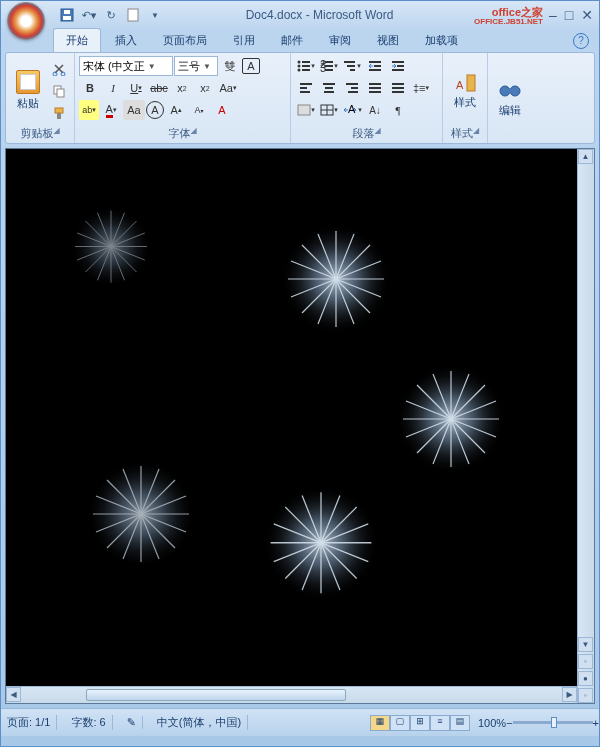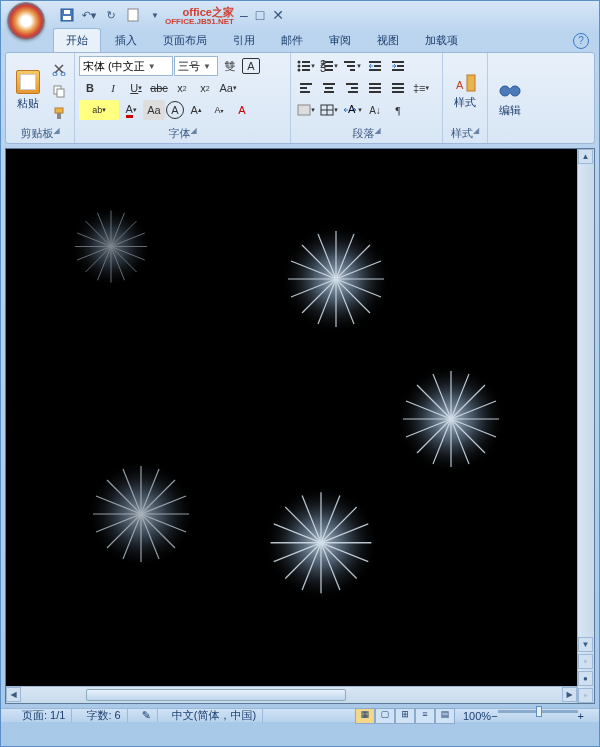--- a/index.html
+++ b/index.html
@@ -33,27 +33,27 @@
 .font-combo{width:94px}
 .size-combo{width:44px}
 .clipboard-icon{width:28px;height:32px;background:linear-gradient(#f5c967,#e89830);border:1px solid #c07820;border-radius:2px;position:relative}
 .clipboard-icon::before{content:"";position:absolute;top:3px;left:3px;right:3px;bottom:3px;background:#fff;border:1px solid #ccc}
 .document{position:relative;margin:4px;height:556px;background:#2a3a4a;border:1px solid #5b7a9a}
 .doc-scroll-v{position:absolute;right:0;top:0;bottom:0;width:17px;background:linear-gradient(to right,#d8e6f5,#c8daea);border-left:1px solid #9bb8d9}
 .doc-scroll-h{position:absolute;left:0;right:17px;bottom:0;height:17px;background:linear-gradient(to bottom,#d8e6f5,#c8daea);border-top:1px solid #9bb8d9}
 .doc-scroll-h .thumb{position:absolute;left:80px;width:260px;top:2px;bottom:2px;background:linear-gradient(to bottom,#e8f2fc,#c0d6ec);border:1px solid #8ab;border-radius:2px}
 .scroll-btn{width:15px;height:15px;background:#d0e0f0;border:1px solid #9bb8d9;position:absolute;font-size:8px;text-align:center;line-height:13px;color:#3b5a82}
 .canvas{position:absolute;left:0;top:0;right:17px;bottom:17px;background:#000;overflow:hidden}
-.statusbar{height:14px;background:linear-gradient(to bottom,#d0e2f5,#b8d2ec);display:flex;align-items:center;padding:0 15px;gap:8px;color:#1a3e6e;border-top:1px solid #9bb8d9}
+.statusbar{height:28px;background:linear-gradient(to bottom,#d0e2f5,#b8d2ec);display:flex;align-items:center;padding:0 0;gap:8px;color:#1a3e6e;border-top:1px solid #9bb8d9}
 .status-item{padding:0 6px;border-right:1px solid #9bb8d9}
 .status-spacer{flex:1}
 .view-btns{display:flex;gap:0}
 .view-btn{width:20px;height:16px;border:1px solid #8aabce;background:#d0e2f5;font-size:9px;text-align:center;cursor:pointer}
 .view-btn.active{background:#f5d78a}
-.zoom{display:flex;align-items:flex-start;gap:0}
+.zoom{display:flex;align-items:center;gap:0}
 .zoom-slider{width:80px;height:3px;background:#8aabce;position:relative}
 .zoom-slider .thumb{position:absolute;left:38px;top:-4px;width:6px;height:11px;background:#e8f0fa;border:1px solid #5b8fc7}
 svg{display:block}
 </style>
 </head>
 <body>
 
 <div class="titlebar">
   <div class="office-btn"></div>
   <div class="qat">
@@ -66,20 +66,21 @@
       </div>
     <div class="qat-btn">↶▾</div>
     <div class="qat-btn">↻</div>
     <div class="qat-btn">
         <svg width="12" height="14">
           <rect x="1" y="1" width="10" height="12" fill="#fff" stroke="#888"></rect>
         </svg>
       </div>
     <div class="qat-btn" style="font-size:8px">▼</div>
   </div>
+  <div class="title-text">Doc4.docx - Microsoft Word</div>
   <div class="watermark">
     <span>office之家</span>
     <small>OFFICE.JB51.NET</small>
   </div>
   <div class="win-controls">
     <span>–</span>
     <span>□</span>
     <span>✕</span>
   </div>
 </div>
@@ -149,21 +150,21 @@
       <div class="row">
         <div class="small-btn" style="font-weight:bold">B</div>
         <div class="small-btn" style="font-style:italic;font-family:serif">I</div>
         <div class="small-btn" style="text-decoration:underline">U<span style="font-size:7px">▾</span></div>
         <div class="small-btn" style="text-decoration:line-through;font-size:11px">abc</div>
         <div class="small-btn">x<sub style="font-size:7px">2</sub></div>
         <div class="small-btn">x<sup style="font-size:7px">2</sup></div>
         <div class="small-btn">Aa<span style="font-size:7px">▾</span></div>
       </div>
       <div class="row">
-        <div class="small-btn" style="background:#ffff80;width:40px;font-size:9px">ab<span style="font-size:7px">▾</span></div>
+        <div class="small-btn" style="background:#ffff80;width:20px;font-size:9px">ab<span style="font-size:7px">▾</span></div>
         <div class="small-btn">
             <span style="border-bottom:3px solid #c00">A</span>
             <span style="font-size:7px">▾</span>
           </div>
         <div class="small-btn" style="background:#ddd">Aa</div>
         <div class="small-btn" style="border:1px solid #333;border-radius:50%;width:18px;height:18px">A</div>
         <div class="small-btn">A<sup style="font-size:7px">▴</sup></div>
         <div class="small-btn" style="font-size:9px">A<sup style="font-size:6px">▾</sup></div>
         <div class="small-btn">
             <span style="color:#c00">A</span>

